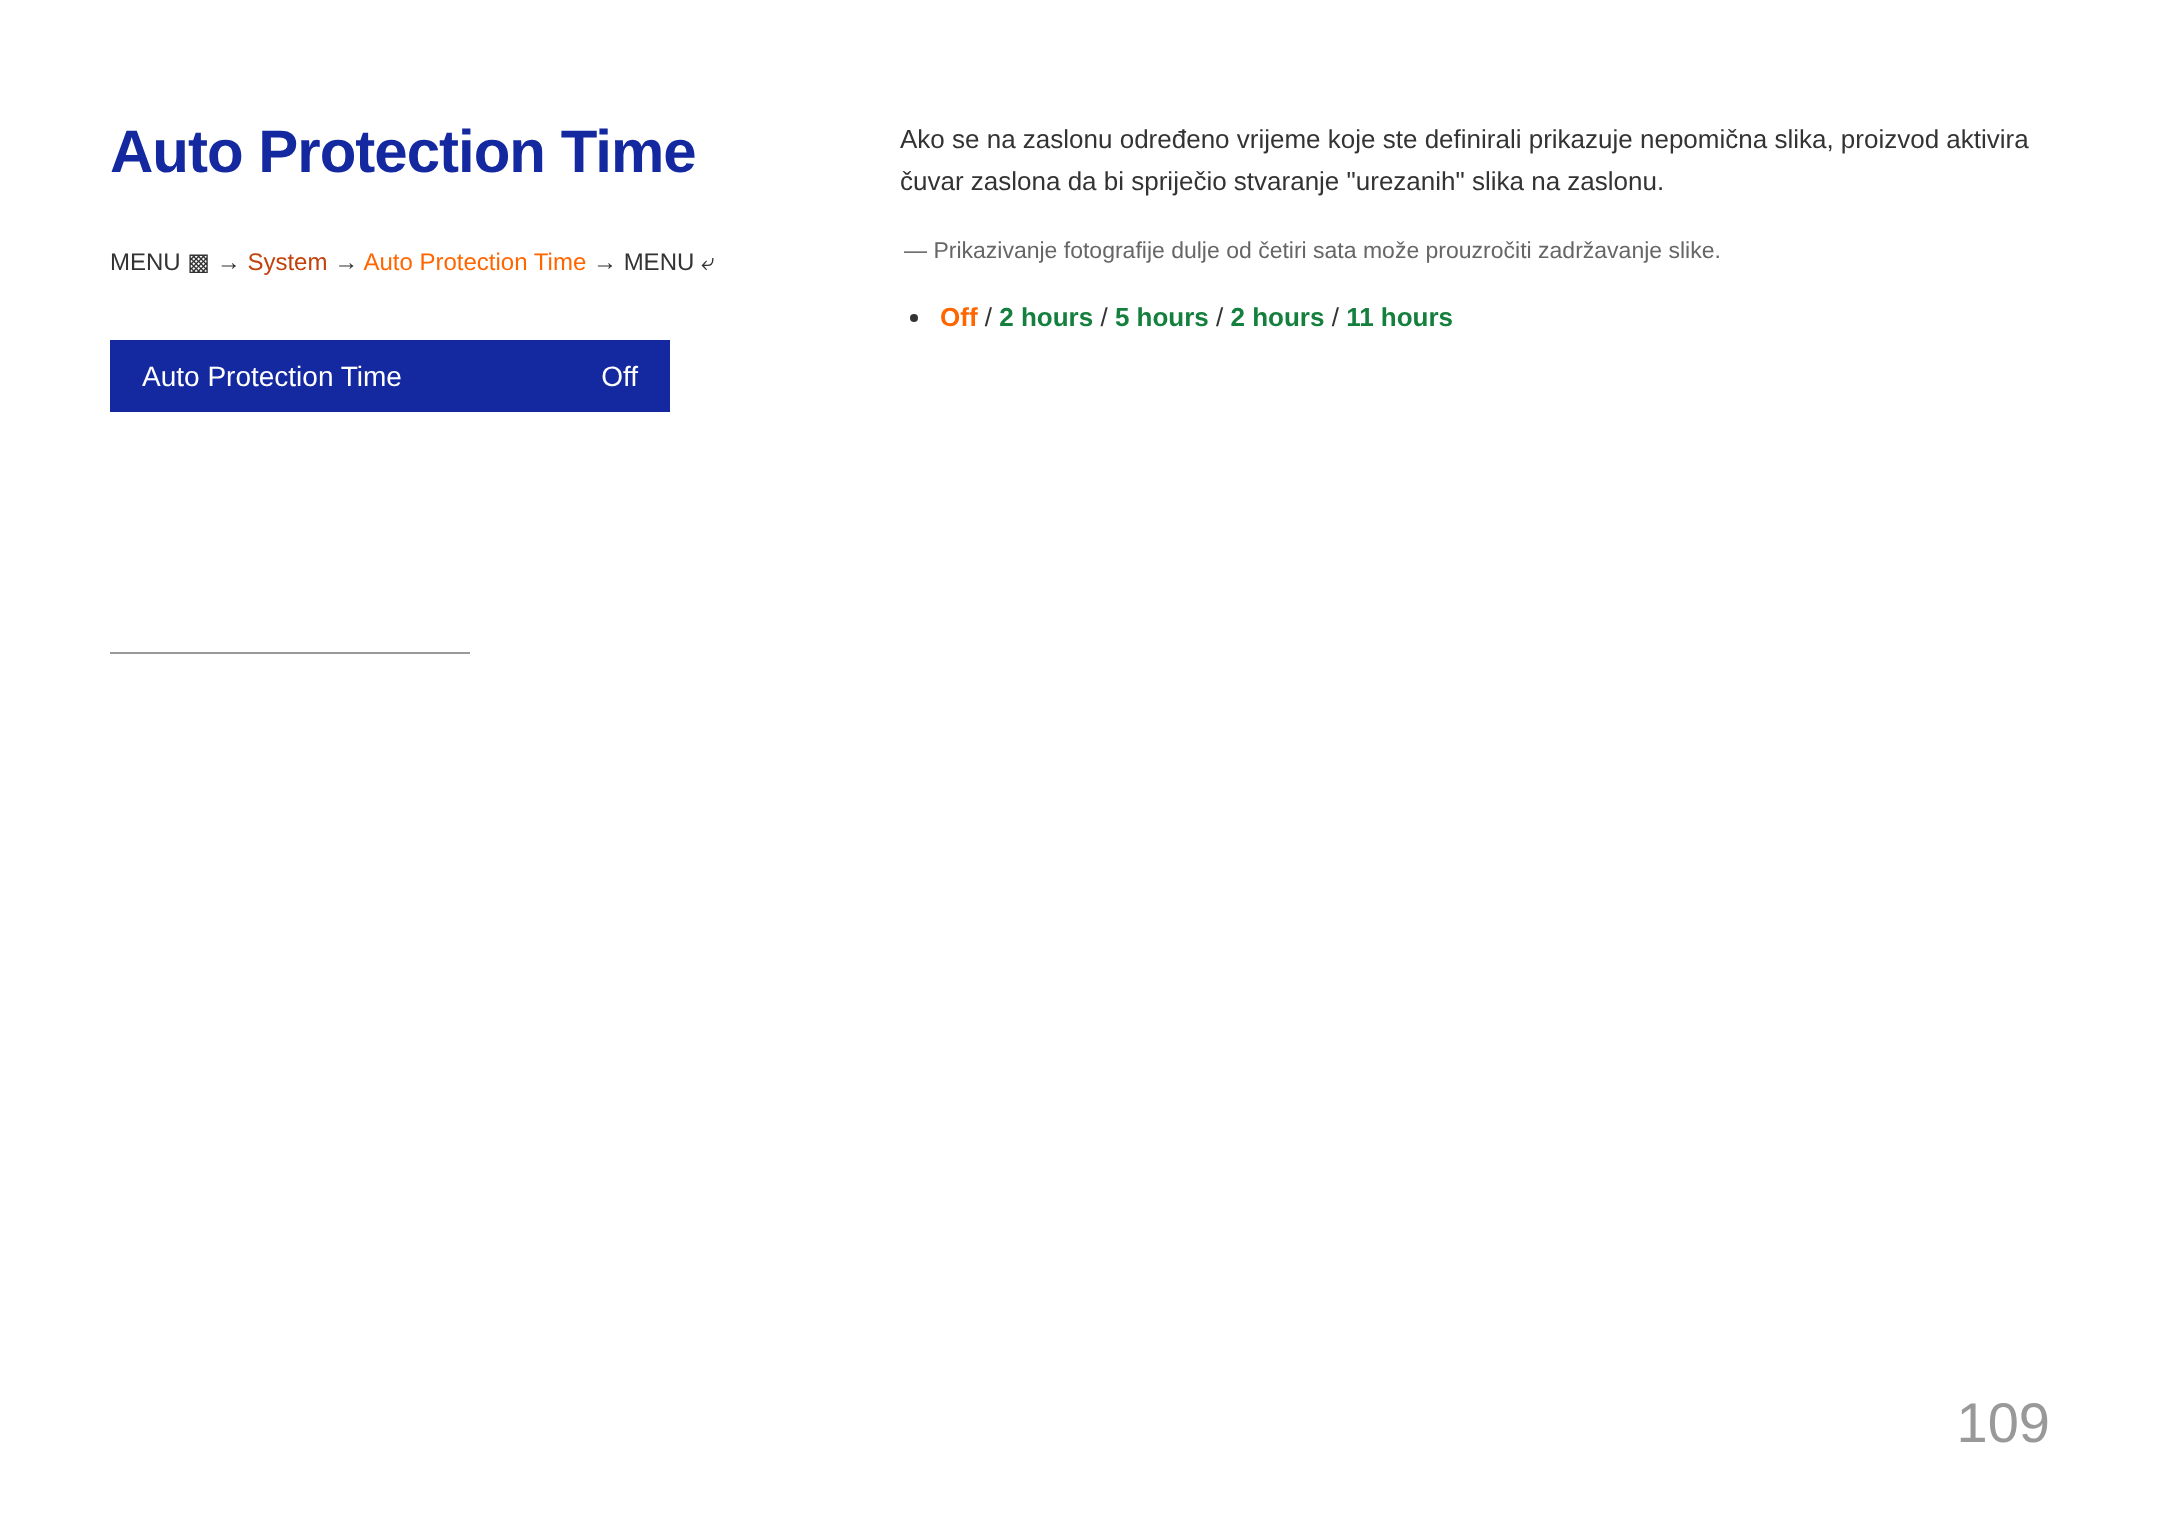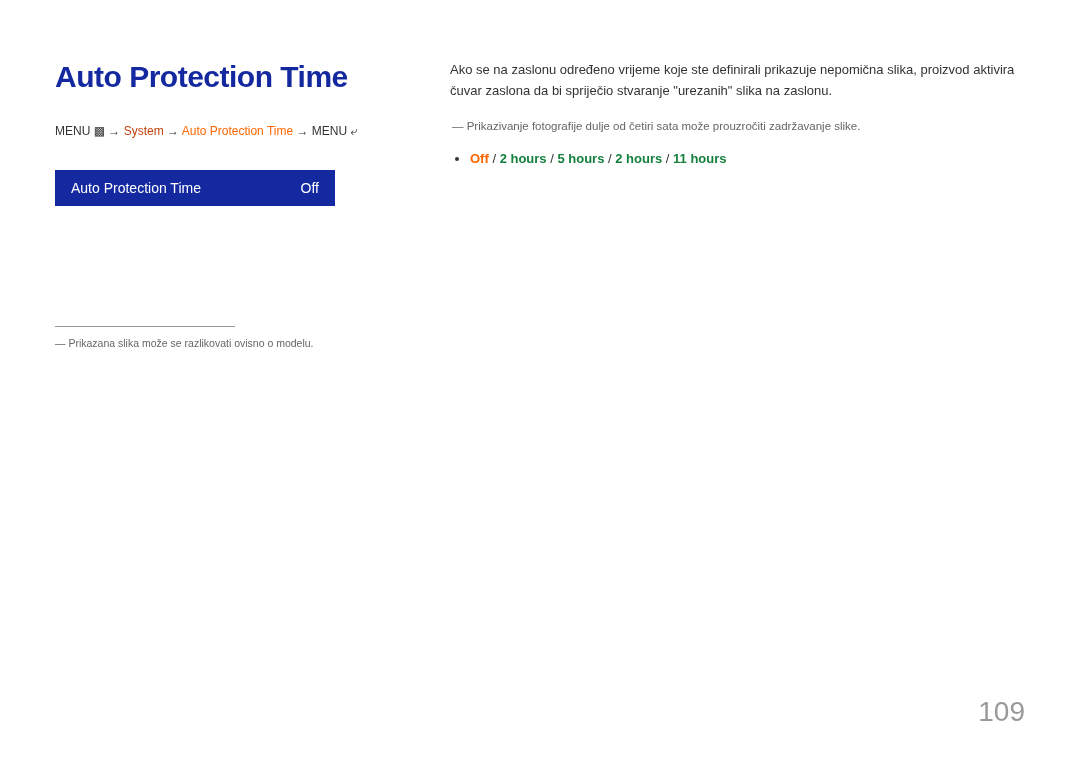--- a/index.html
+++ b/index.html
@@ -167,21 +167,20 @@
       <span>MENU </span>
       <span>⤶</span>
     </div>
 
     <div class="menu-box">
       <span class="menu-box-title">Auto Protection Time</span>
       <span class="menu-box-value">Off</span>
     </div>
 
     <hr class="footnote-divider">
-    <p class="footnote-text">― Prikazana slika može se razlikovati ovisno o modelu.</p>
 
   </div>
 
   <div class="right-column">
 
     <p class="description-text">Ako se na zaslonu određeno vrijeme koje ste definirali prikazuje nepomična slika, proizvod aktivira čuvar zaslona da bi spriječio stvaranje "urezanih" slika na zaslonu.</p>
 
     <p class="note-text">― Prikazivanje fotografije dulje od četiri sata može prouzročiti zadržavanje slike.</p>
 
     <ul class="options-list">

